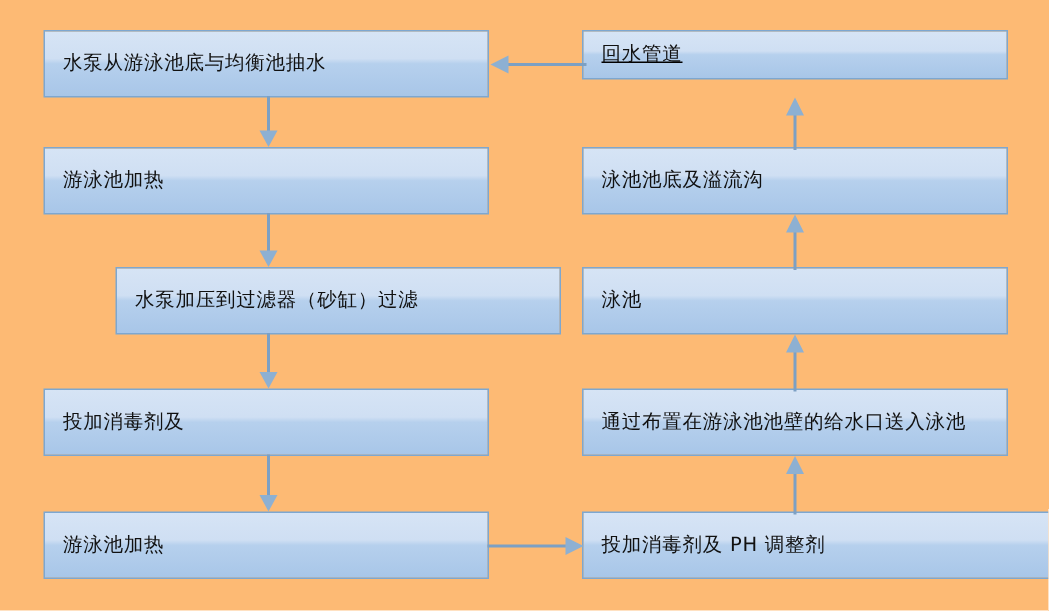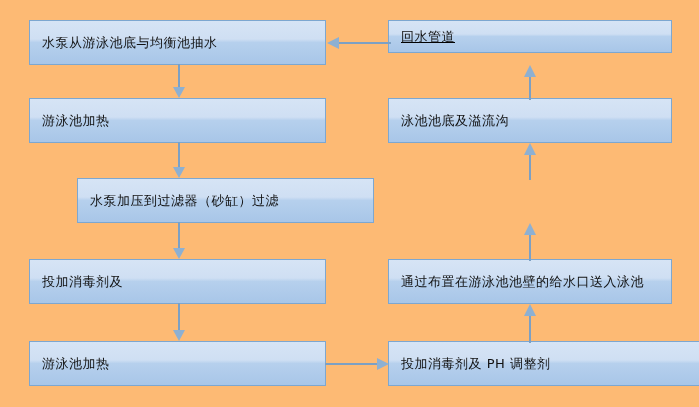--- a/index.html
+++ b/index.html
@@ -69,20 +69,23 @@
   </div>
 
   <div class="node" style="left:388px; top:20px; width:284px; height:33px;text-decoration:underline;">
     <span class="label">回水管道</span>
   </div>
 
   <div class="node" style="left:388px; top:98px; width:284px; height:45px;">
     <span class="label">泳池池底及溢流沟</span>
   </div>
 
+  <div class="node" style="left:388px; top:178px; width:284px; height:45px;">
+    <span class="label">泳池</span>
+  </div>
 
   <div class="node" style="left:388px; top:259px; width:284px; height:45px;">
     <span class="label">通过布置在游泳池池壁的给水口送入泳池</span>
   </div>
 
   <div class="node" style="left:388px; top:341px; width:321px; height:45px;">
     <span class="label">投加消毒剂及 PH 调整剂</span>
   </div>
 
   <div class="conn" style="left:168px; top:64px; width:22px; height:36px;">

